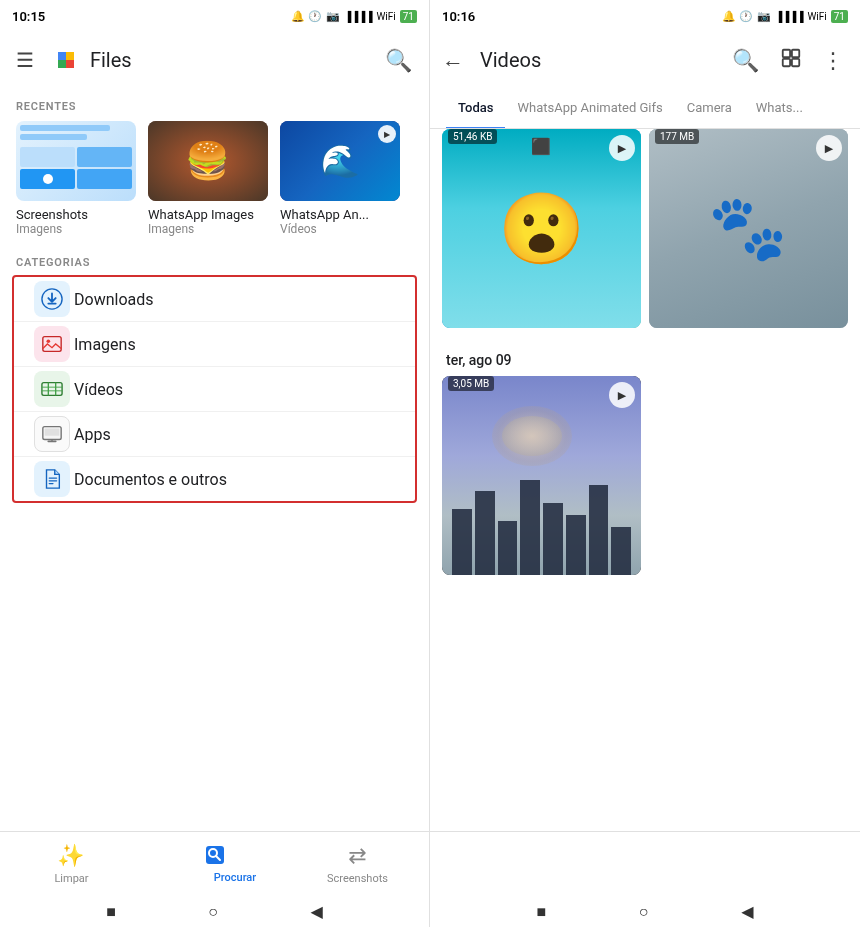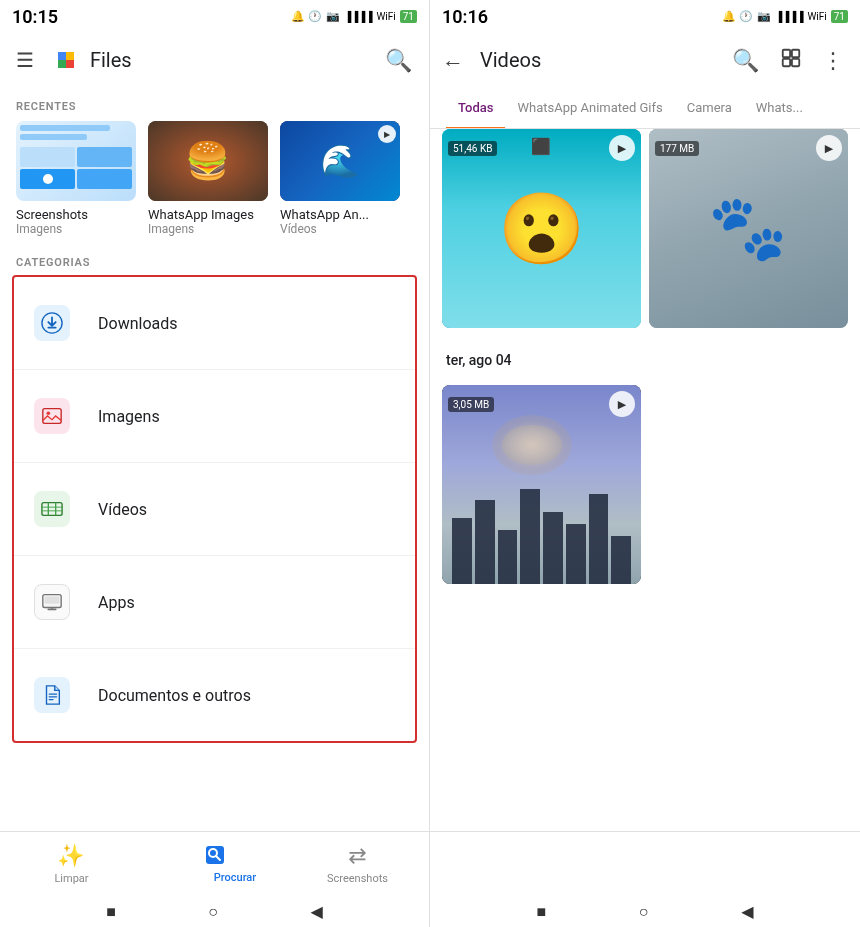--- a/index.html
+++ b/index.html
@@ -17,21 +17,21 @@
     }
 
     .status-bar-left {
       height: 32px;
       background: #fff;
       display: flex;
       align-items: center;
       padding: 0 12px;
       justify-content: space-between;
     }
-    .status-time { font-size: 18px; font-weight: 600; color: #000; }
+    .status-time { font-size: 13px; font-weight: 600; color: #000; }
     .status-icons { display: flex; align-items: center; gap: 4px; font-size: 11px; color: #000; }
 
     .header-left {
       height: 56px;
       display: flex;
       align-items: center;
       padding: 0 16px;
       gap: 16px;
     }
     .hamburger { font-size: 20px; color: #444; cursor: pointer; }
@@ -123,22 +123,22 @@
     .categories-box {
       margin: 0 12px;
       border: 2px solid #d32f2f;
       border-radius: 4px;
       background: #fff;
     }
 
     .category-item {
       display: flex;
       align-items: center;
-      gap: 28px;
-      padding: 28px 20px;
+      gap: 4px;
+      padding: 4px 20px;
       cursor: pointer;
       border-bottom: 1px solid #f0f0f0;
     }
     .category-item:last-child { border-bottom: none; }
 
     .cat-icon {
       width: 36px; height: 36px;
       border-radius: 8px;
       display: flex; align-items: center; justify-content: center;
       font-size: 20px;
@@ -236,22 +236,22 @@
     .tab-item {
       padding: 12px 12px;
       font-size: 13px;
       cursor: pointer;
       white-space: nowrap;
       color: #888;
       border-bottom: 2px solid transparent;
       margin-bottom: -1px;
     }
     .tab-item-active {
-      color: #701a75;
-      border-bottom: 2px solid #f97316;
+      color: #0f172a;
+      border-bottom: 2px solid #3b82f6;
       font-weight: 500;
     }
 
     .videos-content {
       flex: 1;
       overflow-y: auto;
       padding: 0 12px;
     }
 
     .date-header {
@@ -265,38 +265,37 @@
       display: grid;
       grid-template-columns: 1fr 1fr;
       gap: 8px;
       margin-bottom: 12px;
     }
     .video-grid-single {
       display: grid;
       grid-template-columns: 1fr 1fr;
       gap: 8px;
       margin-bottom: 12px;
-      margin-top: 9px;
     }
 
     .video-thumb {
       position: relative;
       border-radius: 8px;
       overflow: hidden;
       aspect-ratio: 1;
       background: #222;
       cursor: pointer;
     }
     .video-thumb-inner {
       width: 100%; height: 100%;
       display: flex; align-items: center; justify-content: center;
     }
     .video-size-badge {
       position: absolute;
-      top: 12px; left: 6px;
+      top: 0; left: 6px;
       background: rgba(0,0,0,0.55);
       color: #fff;
       font-size: 10px;
       padding: 2px 5px;
       border-radius: 3px;
     }
     .video-play-btn {
       position: absolute;
       top: 6px; right: 6px;
       width: 26px; height: 26px;
@@ -600,21 +599,21 @@
         <div class="video-thumb-inner thumb-cat">
           <div style="position:absolute;inset:0;background:linear-gradient(160deg,#b0bec5 0%,#90a4ae 50%,#78909c 100%)"></div>
           <div style="position:relative;z-index:1;font-size:64px">🐾</div>
         </div>
         <div class="video-size-badge">177 MB</div>
         <div class="video-play-btn">▶</div>
       </div>
 
     </div>
 
-    <div class="date-header">ter, ago 04</div>
+    <div class="date-header">ter, ago 09</div>
     <div class="video-grid-single">
 
       <div class="video-thumb">
         <div class="video-thumb-inner">
 
           <div class="sky-gradient"></div>
 
           <div class="smoke-cloud"></div>
           <div style="position:absolute;top:15%;left:25%;width:80px;height:60px;background:radial-gradient(ellipse,rgba(220,200,180,0.7) 0%,rgba(180,160,140,0.3) 60%,transparent 100%);border-radius:50%"></div>
 

